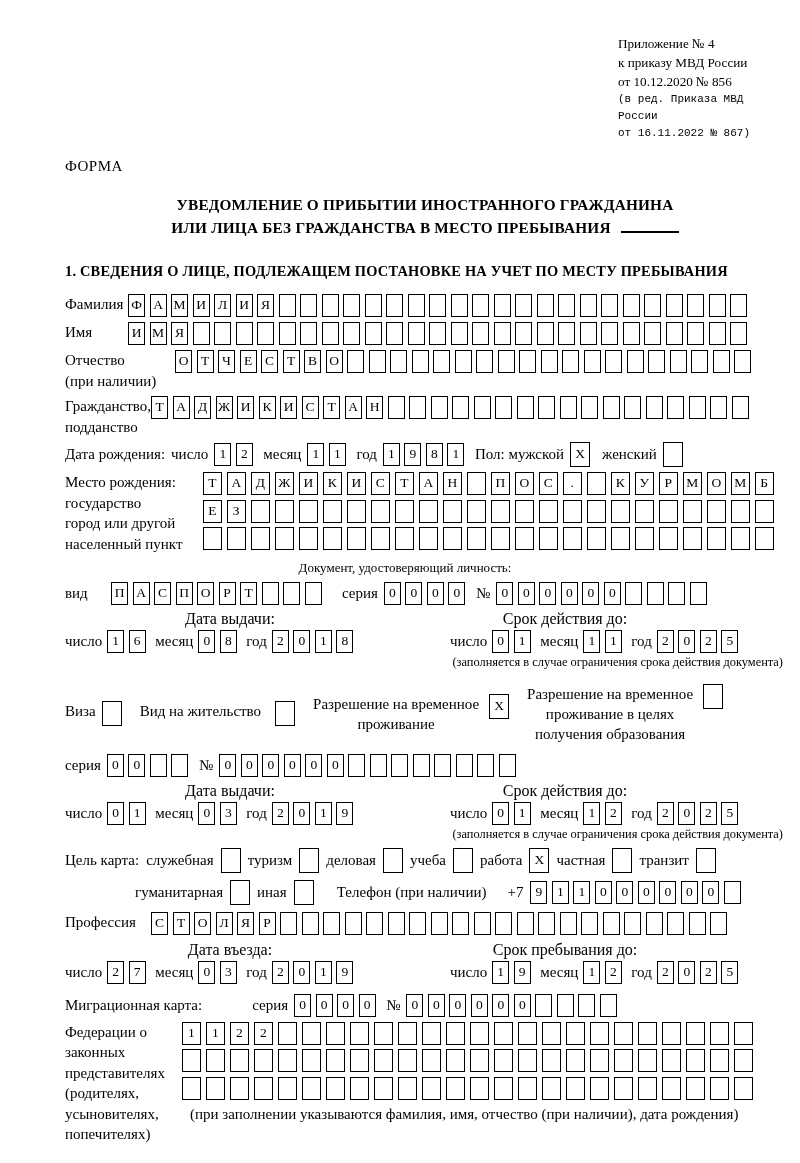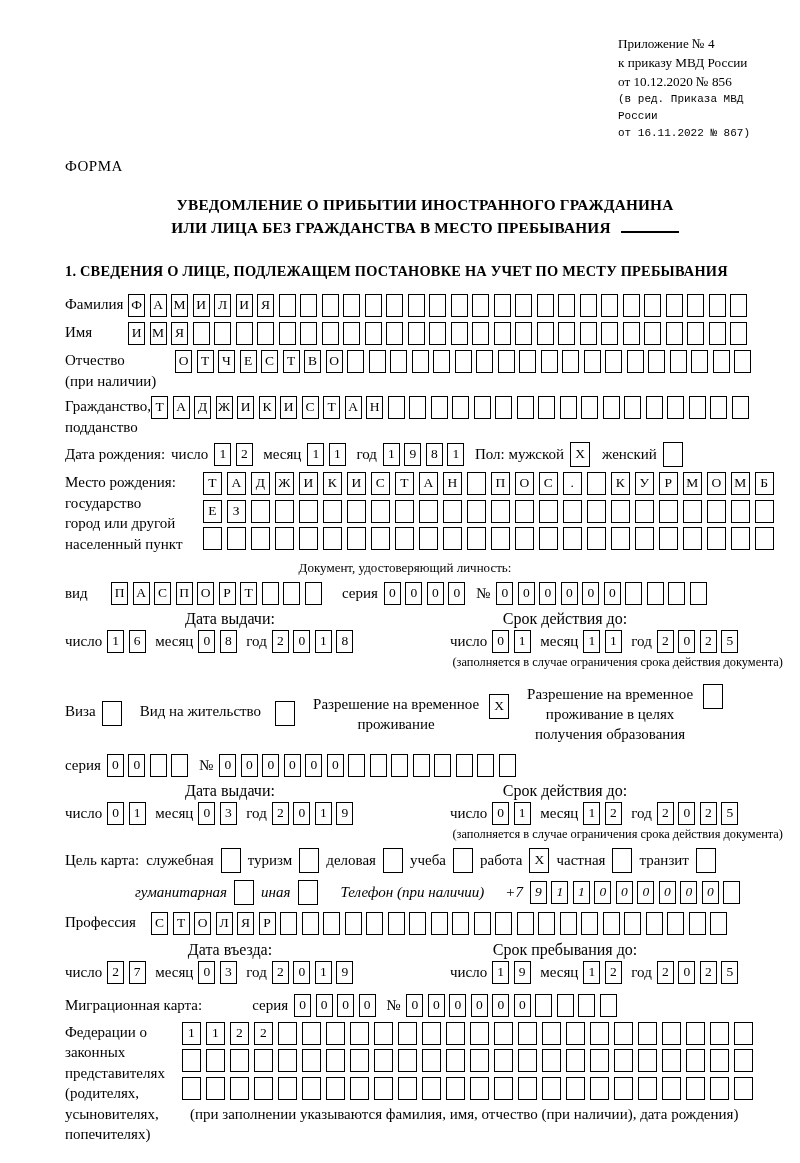--- a/index.html
+++ b/index.html
@@ -551,21 +551,21 @@
     <span>частная</span>
     <span class="cells chk">
         <span class="cell"></span>
       </span>
     <span>транзит</span>
     <span class="cells chk">
         <span class="cell"></span>
       </span>
   </div>
 
-  <div class="prow" style="margin-left:70px;font-style:italic;">
+  <div class="prow" style="margin-left:70px;">
     <span>гуманитарная</span>
     <span class="cells chk">
         <span class="cell"></span>
       </span>
     <span>иная</span>
     <span class="cells chk">
         <span class="cell"></span>
       </span>
     <span style="margin-left:16px">Телефон (при наличии)</span>
     <span style="margin-left:14px">+7</span>

